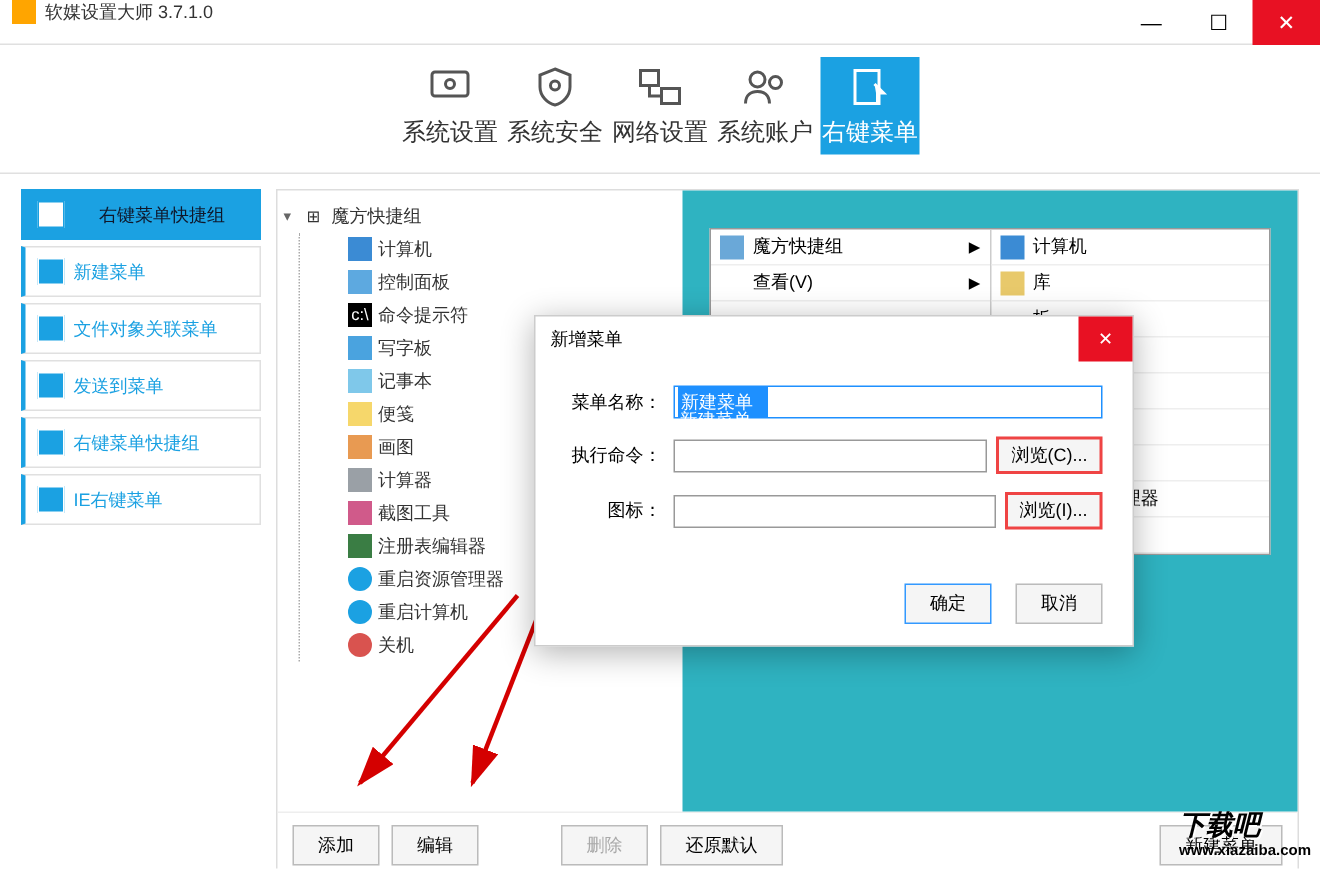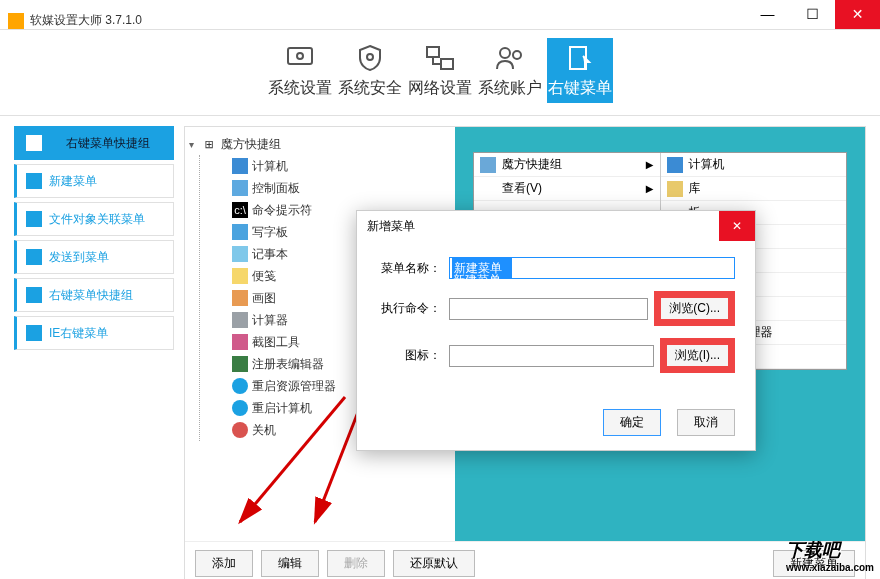--- a/index.html
+++ b/index.html
@@ -1,19 +1,19 @@
 <!DOCTYPE html>
 <html><head>
 <meta charset="utf-8">
 <style>
 * { margin: 0; padding: 0; box-sizing: border-box; font-family: "Microsoft YaHei", Arial, sans-serif; }
 body { background: #fff; width: 880px; height: 579px; position: relative; overflow: hidden; }
 
 
-.titlebar { height: 30px; display: flex; align-items: flex-end; padding-left: 8px; border-bottom: 1px solid #e0e0e0; }
+.titlebar { height: 30px; display: flex; align-items: flex-start; padding-left: 8px; border-bottom: 1px solid #e0e0e0; }
 .titlebar .logo { width: 16px; height: 16px; background: #ffa500; margin-right: 6px; }
 .titlebar .title { font-size: 12px; color: #333; }
 .titlebar .spacer { flex: 1; }
 .titlebar .winbtn { width: 45px; height: 30px; display: flex; align-items: center; justify-content: center; font-size: 14px; cursor: pointer; }
 .titlebar .close { background: #e81123; color: #fff; }
 
 
 .topnav { display: flex; justify-content: center; gap: 4px; padding: 8px 0 12px; border-bottom: 1px solid #e0e0e0; }
 .topnav .navitem { width: 66px; display: flex; flex-direction: column; align-items: center; padding: 4px 0; font-size: 16px; color: #333; cursor: pointer; }
 .topnav .navitem.active { background: #1ba1e2; color: #fff; }
@@ -50,35 +50,35 @@
 .pmcol { flex: 1; }
 .pmrow { height: 24px; display: flex; align-items: center; padding: 0 6px; border-bottom: 1px solid #eee; }
 .pmrow .picon { width: 16px; height: 16px; margin-right: 6px; }
 .pmrow .arrow { margin-left: auto; font-size: 10px; }
 .effectbtn { background: #1a8a96; border-radius: 12px; padding: 4px 14px; display: inline-block; margin-top: 12px; }
 .tip { margin-top: 8px; font-size: 12px; }
 
 
 .bottombar { height: 44px; display: flex; align-items: center; padding: 0 10px; gap: 8px; border-top: 1px solid #eee; }
 .btn { padding: 4px 16px; font-size: 12px; border: 1px solid #bbb; background: #f5f5f5; cursor: pointer; }
-.btn.disabled { color: #aaa; }
+.btn.disabled { color: #aaa; margin-left: 47px; }
 .bottombar .spacer { flex: 1; }
 
 
 .dialog { position: absolute; left: 356px; top: 210px; width: 400px; background: #fff; box-shadow: 0 4px 20px rgba(0,0,0,0.3); border: 1px solid #ccc; z-index: 100; }
 .dlgtitle { height: 30px; display: flex; align-items: center; padding-left: 10px; font-size: 12px; }
 .dlgtitle .spacer { flex: 1; }
 .dlgtitle .dlgclose { width: 36px; height: 30px; background: #e81123; color: #fff; display: flex; align-items: center; justify-content: center; cursor: pointer; }
 .dlgbody { padding: 16px 20px; font-size: 12px; }
 .dlgrow { display: flex; align-items: center; margin-bottom: 12px; }
 .dlgrow label { width: 72px; text-align: right; padding-right: 8px; }
 .dlgrow input { flex: 1; height: 22px; border: 1px solid #999; padding: 0 4px; font-size: 12px; }
 .dlgrow input.hl { border: 1px solid #1e90ff; }
 .dlgrow input.hl::selection { background: #1e90ff; color: #fff; }
-.dlgrow .browse { margin-left: 6px; padding: 2px 8px; font-size: 12px; border: 7px solid #ef4444; background: #f5f5f5; cursor: pointer; }
+.dlgrow .browse { margin-left: 6px; padding: 2px 8px; font-size: 12px; border: 2px solid #ef4444; background: #f5f5f5; cursor: pointer; }
 .dlgfoot { display: flex; justify-content: flex-end; gap: 16px; padding: 8px 20px 14px; }
 .dlgfoot .btn.primary { border: 1px solid #3399ff; }
 
 
 .arrow-svg { position: absolute; left: 0; top: 0; pointer-events: none; z-index: 50; }
 
 
 .watermark { position: absolute; right: 6px; bottom: 6px; font-size: 18px; font-weight: bold; color: #000; font-style: italic; z-index: 200; text-shadow: 1px 1px 0 #fff; }
 .watermark .sub { font-size: 10px; display: block; font-style: normal; }
 </style>

